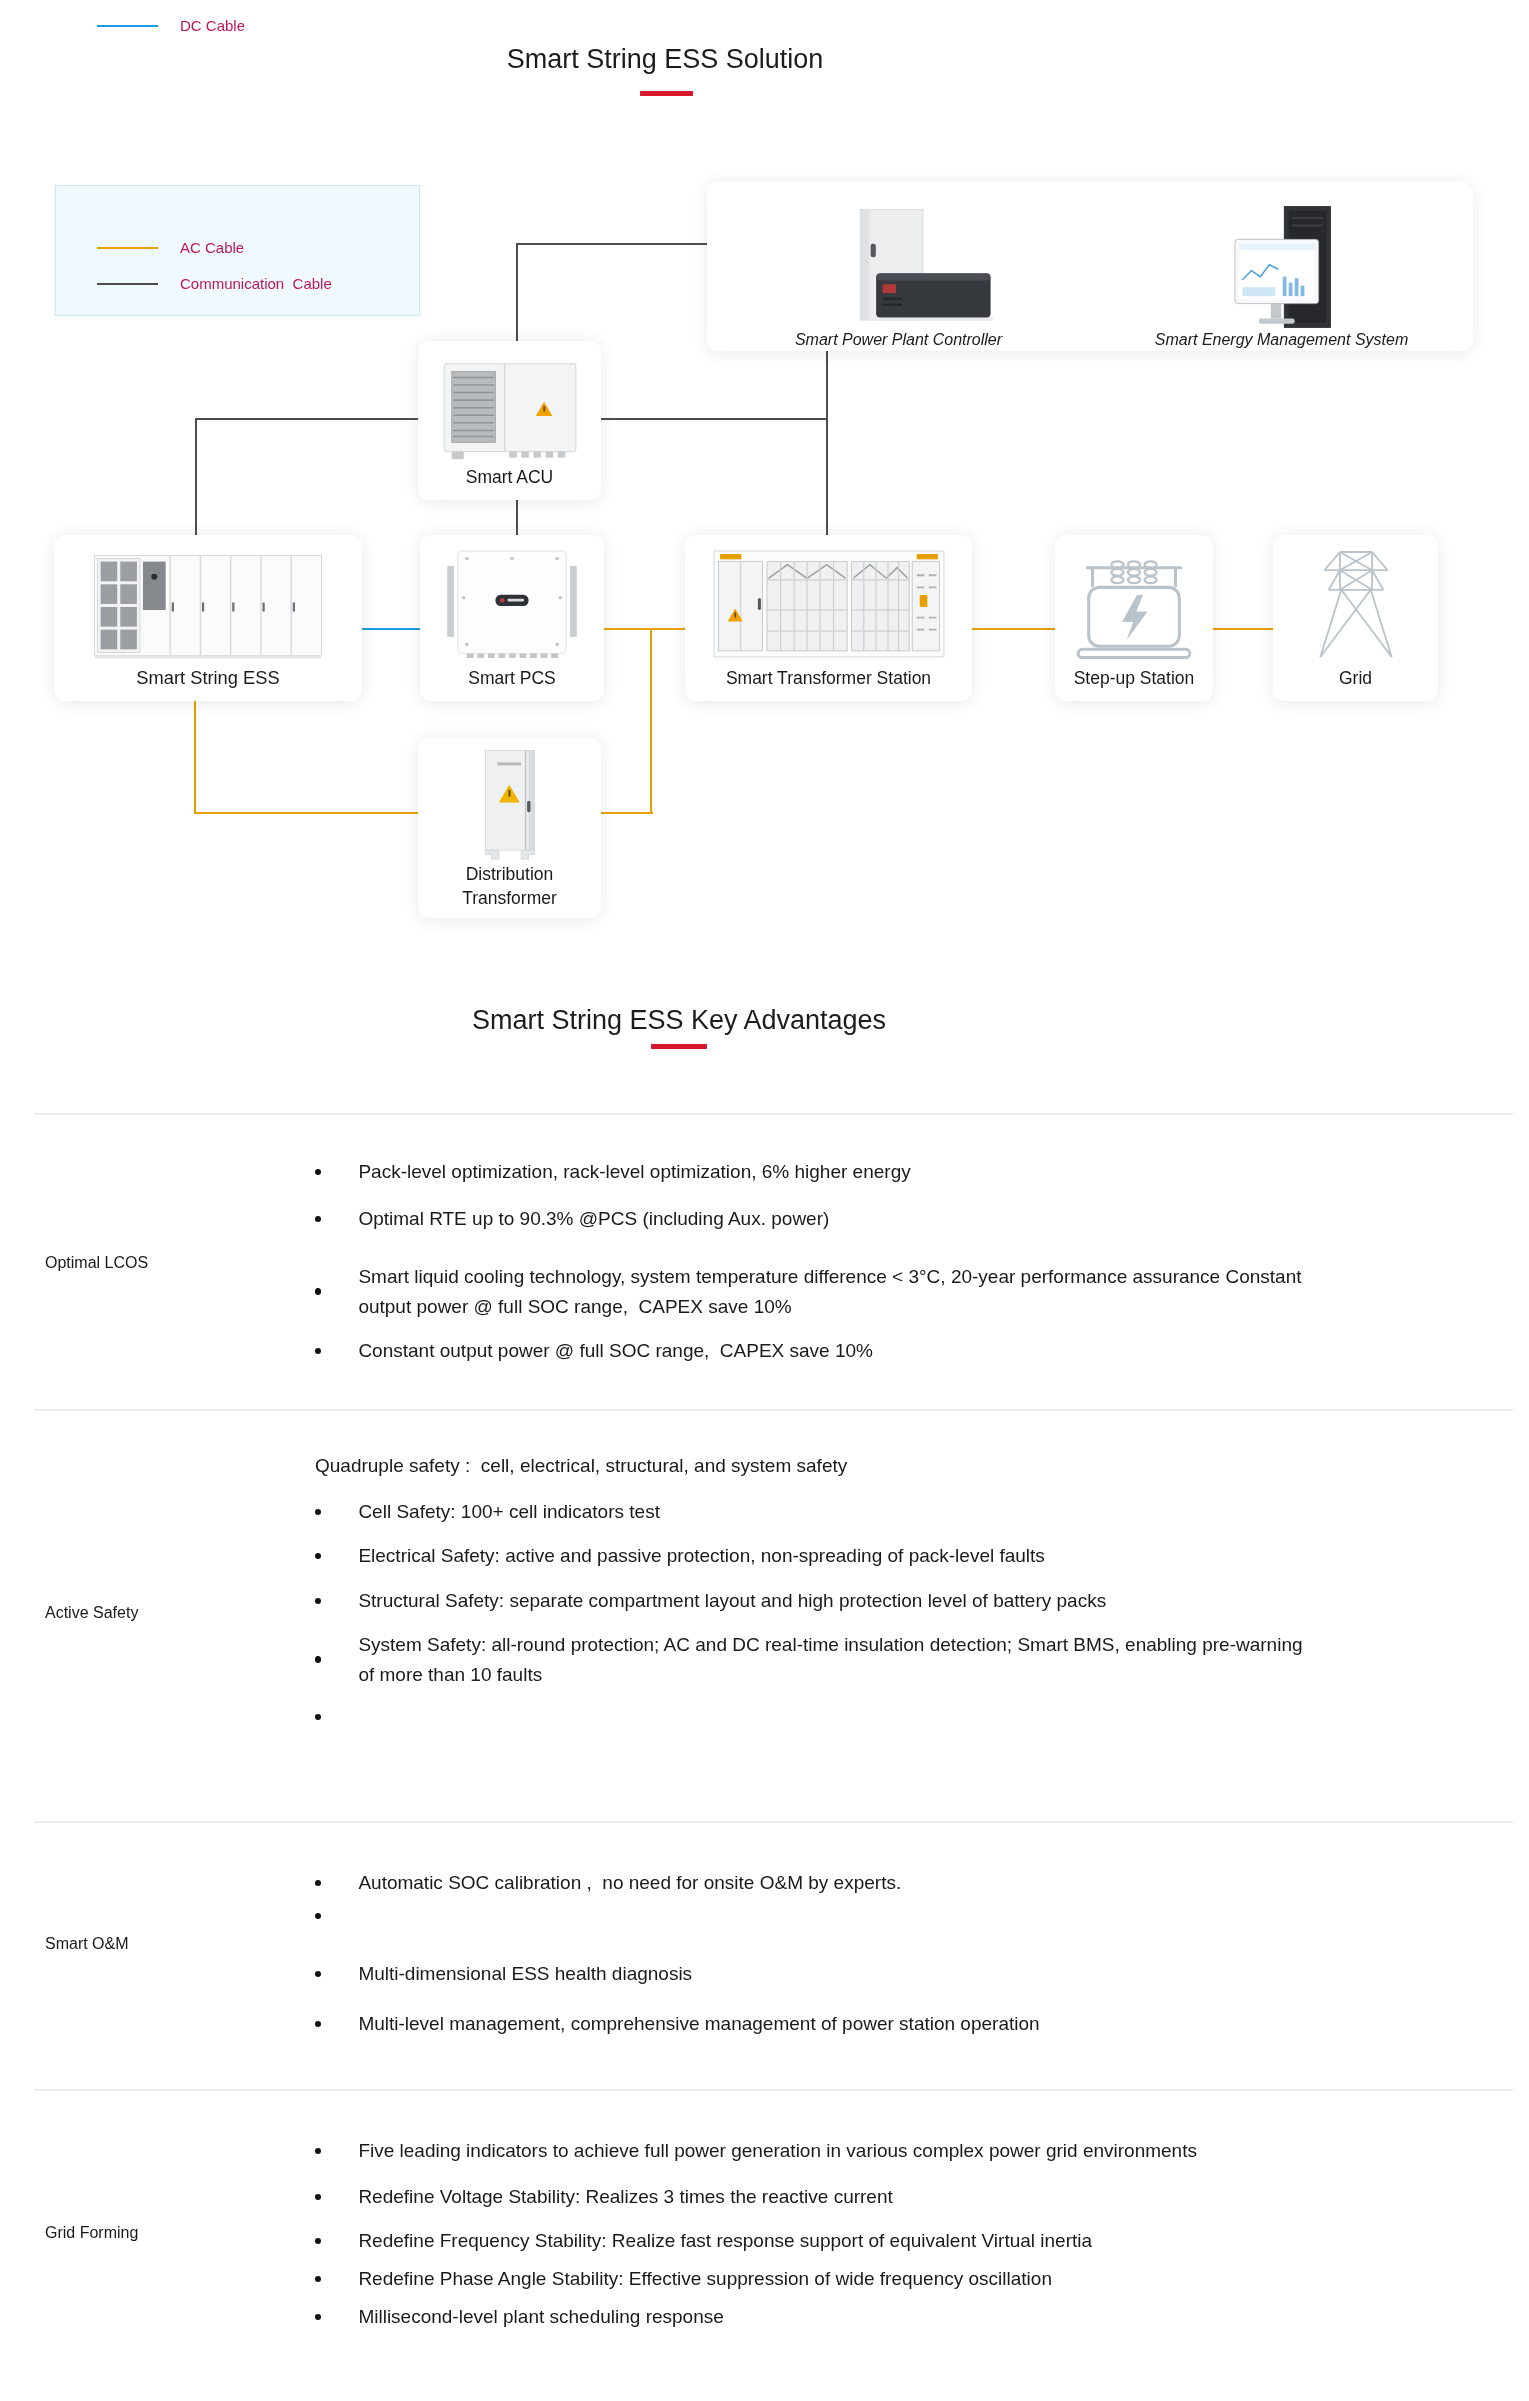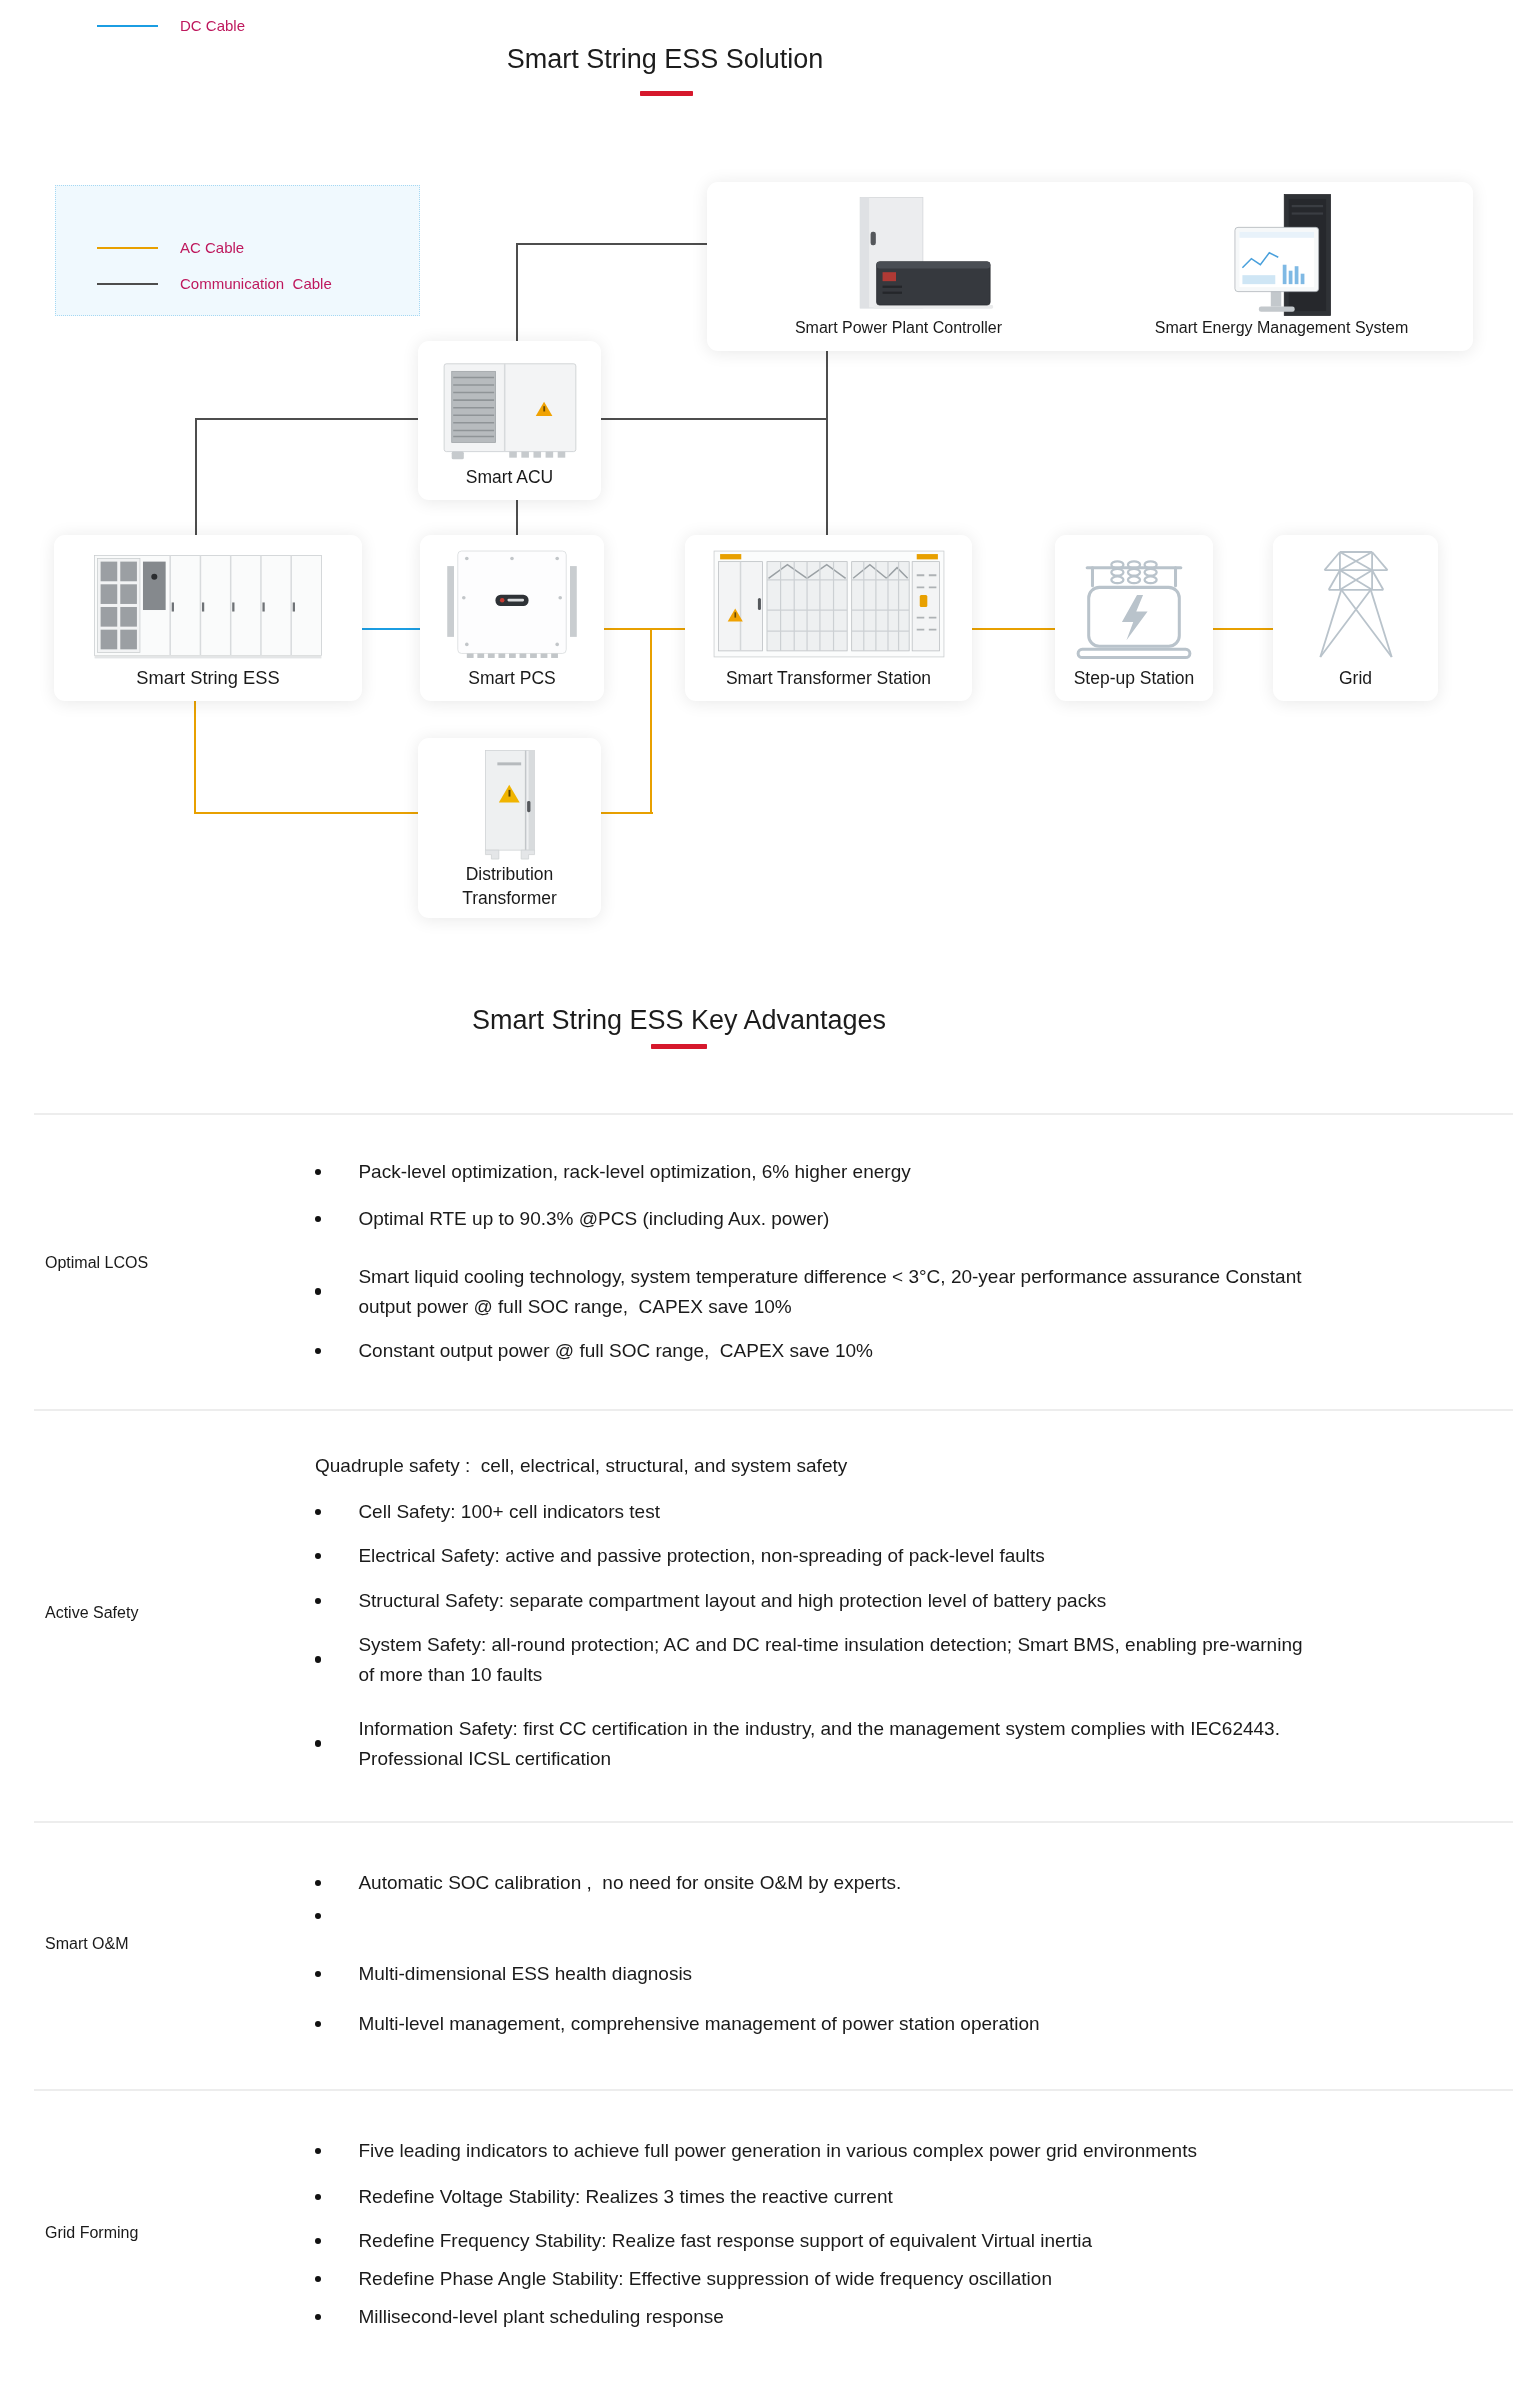--- a/index.html
+++ b/index.html
@@ -41,21 +41,21 @@
   .card{
     position:absolute;background:#ffffff;border-radius:11px;
     box-shadow:0 1.6px 17.5px rgba(0,0,0,0.09);
   }
   .card-label{
     position:absolute;left:0;right:0;text-align:center;
     font-size:17.5px;color:#1a1a1a;white-space:pre-line;line-height:24px;
   }
   .dev{position:absolute;left:50%;transform:translateX(-50%);}
   #card-top{left:707px;top:182px;width:766px;height:169px;}
-  .top-half{position:absolute;top:0;height:100%;width:50%;}
+  .top-half{position:absolute;top:12px;height:100%;width:50%;font-style:italic;}
   #top-half-sppc{left:0;}
   #top-half-sems{left:50%;}
   .top-half .card-label{bottom:11px;font-size:16px;}
   .top-half .dev{top:11px;}
 
   #card-acu{left:418px;top:341px;width:183px;height:159px;}
   #card-acu .dev{top:17.5px;}
   #card-acu .card-label{bottom:11px;}
 
   #card-ess{left:54px;top:535px;width:308px;height:166px;}
@@ -440,22 +440,20 @@
   <span class="dot"></span>
   <span class="bullet-text">Structural Safety: separate compartment layout and high protection level of battery packs</span>
 </div>
 <div class="bullet-row" style="top:1630px;">
   <span class="dot"></span>
   <span class="bullet-text">System Safety: all-round protection; AC and DC real-time insulation detection; Smart BMS, enabling pre-warning
 of more than 10 faults</span>
 </div>
 <div class="bullet-row" style="top:1714px;">
   <span class="dot"></span>
-  <span class="bullet-text">Information Safety: first CC certification in the industry, and the management system complies with IEC62443.
-Professional ICSL certification</span>
 </div>
 
 <div class="bullet-row" style="top:1868px;">
   <span class="dot"></span>
   <span class="bullet-text">Automatic SOC calibration ,  no need for onsite O&amp;M by experts.</span>
 </div>
 <div class="bullet-row" style="top:1913px;">
   <span class="dot"></span>
 </div>
 <div class="bullet-row" style="top:1959px;">

